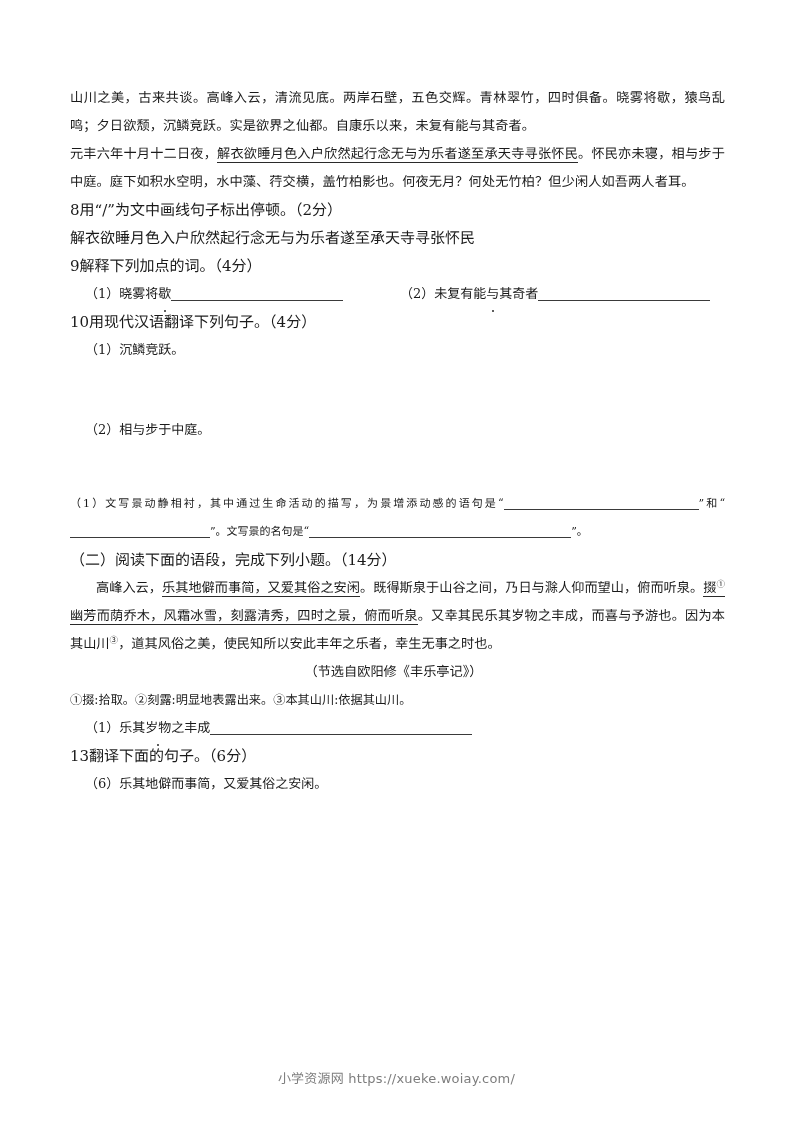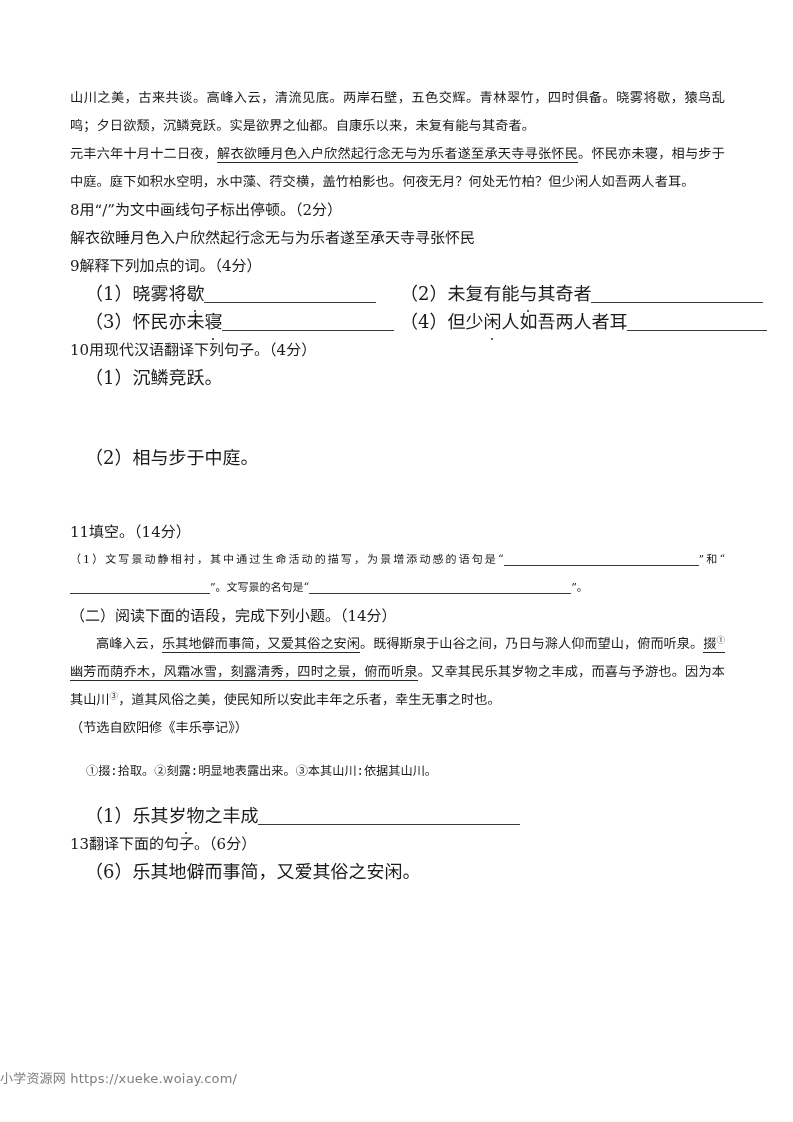--- a/index.html
+++ b/index.html
@@ -33,46 +33,45 @@
     margin: 0;
     letter-spacing: 0.1px;
   }
   .q-line {
     font-size: 15px;
     line-height: 28px;
     margin: 0;
     white-space: nowrap;
   }
   .sub-line {
-    font-size: 18px;
+    font-size: 13px;
     line-height: 28px;
     margin: 0;
     padding-left: 15px;
     white-space: nowrap;
   }
   .passage {
     font-size: 13.2px;
     line-height: 28px;
     text-align: justify;
     text-justify: inter-ideograph;
     margin: 0;
     text-indent: 26px;
   }
   .attrib {
     font-size: 13.2px;
     line-height: 28px;
     margin: 0;
-    text-align: left;
+    text-align: center;
     padding-right: 8px;
   }
   .notes {
     font-size: 12.2px;
     line-height: 28px;
-    margin: 16px;
-    font-family: Liberation Mono, monospace;
+    margin: 0;
   }
   .indent-hang {
     font-size: 11px;
     line-height: 28px;
     margin: 0;
     text-align: justify;
     text-justify: inter-ideograph;
   }
   
   .u {
@@ -118,20 +117,21 @@
   }
   .gap-row > .col-a { width: 300px; flex: 0 0 300px; }
   .spacer-md { height: 52px; }
   .spacer-lg { height: 46px; }
   
   .footer {
     position: absolute;
     left: 0;
     top: 1068px;
     width: 793px;
+    text-align: center;
     font-family: "DejaVu Sans", "Liberation Sans", sans-serif;
     font-size: 13px;
     color: #7d7d7d;
     letter-spacing: 0.2px;
   }
 </style>
 </head>
 <body>
 
 <div class="page">
@@ -143,32 +143,27 @@
   <p class="q-line">8用“/”为文中画线句子标出停顿。（2分）</p>
   <p class="q-line">解衣欲睡月色入户欣然起行念无与为乐者遂至承天寺寻张怀民</p>
 
   <p class="q-line">9解释下列加点的词。（4分）</p>
 
   <div class="gap-row">
     <div class="col-a sub-line"><span>（1）</span><span>晓雾将</span><span class="dotted">歇</span><span></span><span class="blank b-xl"></span></div>
     <div class="sub-line"><span>（2）</span><span>未复有能</span><span class="dotted">与</span><span>其奇者</span><span class="blank b-xl"></span></div>
   </div>
 
-  <div class="gap-row">
-    <div class="col-a sub-line"><span>（3）</span><span>怀民亦未</span><span class="dotted">寝</span><span></span><span class="blank b-xl"></span></div>
-    <div class="sub-line"><span>（4）</span><span>但少</span><span class="dotted">闲</span><span>人如吾两人者耳</span><span class="blank b-lg"></span></div>
-  </div>
 
   <p class="q-line">10用现代汉语翻译下列句子。（4分）</p>
   <p class="sub-line">（1）沉鳞竞跃。</p>
   <div class="spacer-md"></div>
   <p class="sub-line">（2）相与步于中庭。</p>
   <div class="spacer-lg"></div>
 
-  <p class="q-line">11填空。（14分）</p>
 
   <p class="indent-hang"><span>（1）文写景动静相衬，其中通过生命活动的描写，为景增添动感的语句是“</span><span class="blank b-ans"></span><span>”和</span><span>“</span><span class="blank b-lg"></span><span>”。文写景的名句是“</span><span class="blank b-wide"></span><span>”。</span></p>
 
 
   <p class="q-line">（二）阅读下面的语段，完成下列小题。（14分）</p>
 
   <p class="passage"><span>高峰入云，</span><span class="u">乐其地僻而事简，又爱其俗之安闲</span><span>。既得斯泉于山谷之间，乃日与滁人仰而望山，俯而听泉。</span><span class="u"><span>掇</span><span class="sup">①</span><span>幽芳而荫乔木，风霜冰雪，刻露清秀，四时之景，俯而听泉</span></span><span>。又幸其民乐其岁物之丰成，而喜与予游也。因为本其山川</span><span class="sup">③</span><span>，道其风俗之美，使民知所以安此丰年之乐者，幸生无事之时也。</span></p>
 
   <p class="attrib">（节选自欧阳修《丰乐亭记》）</p>
 

